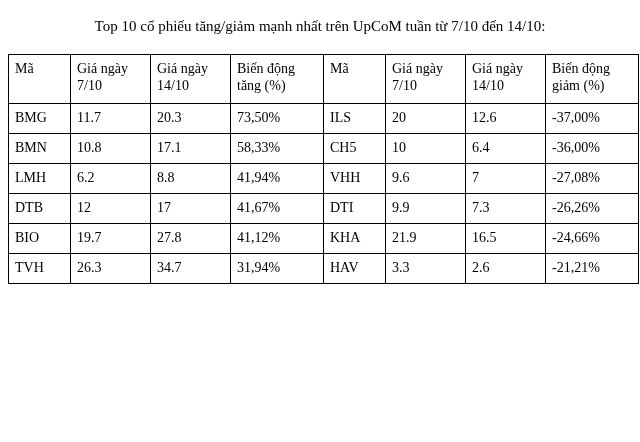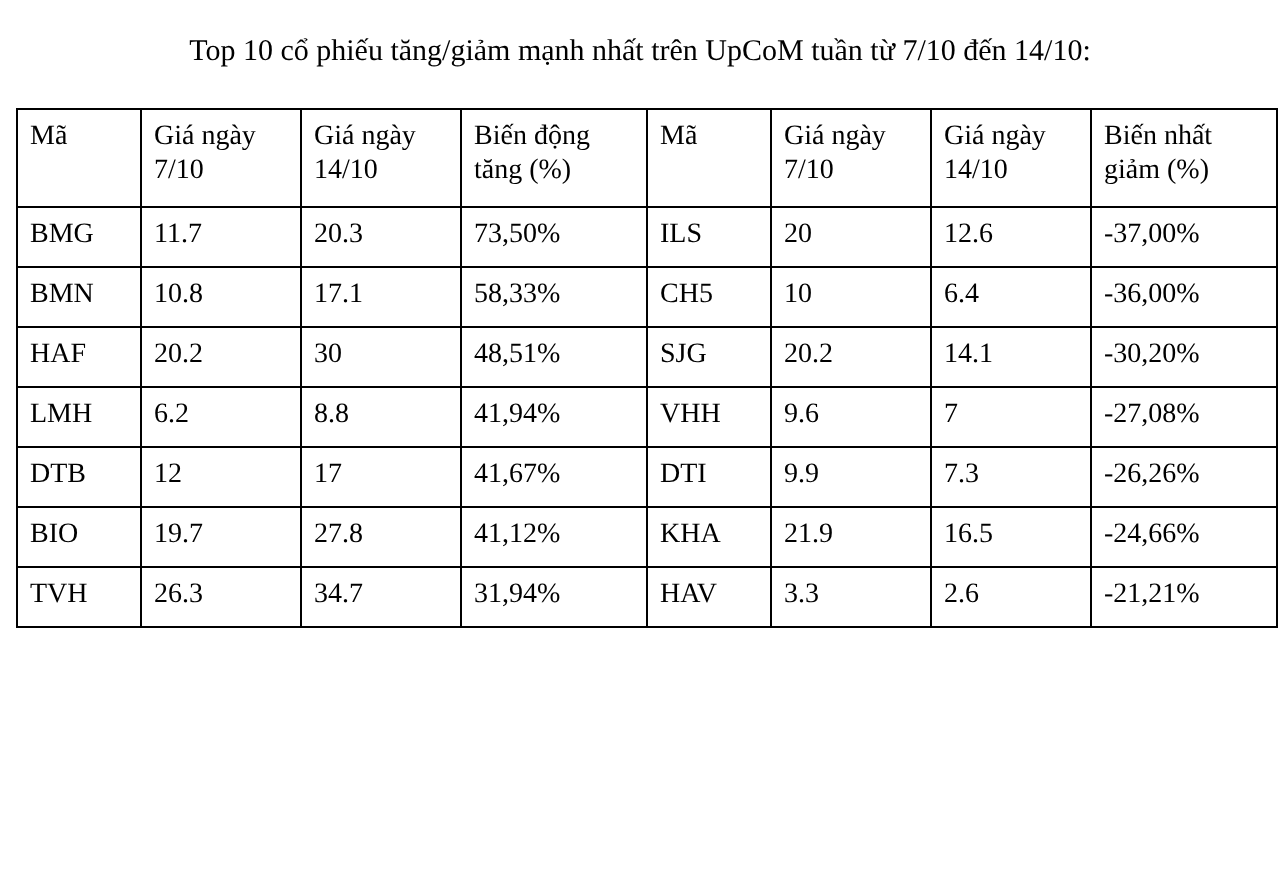--- a/index.html
+++ b/index.html
@@ -83,21 +83,21 @@
     </colgroup>
     <thead>
       <tr>
         <th>Mã</th>
         <th>Giá ngày 7/10</th>
         <th>Giá ngày 14/10</th>
         <th>Biến động tăng (%)</th>
         <th>Mã</th>
         <th>Giá ngày 7/10</th>
         <th>Giá ngày 14/10</th>
-        <th>Biến nhất giảm (%)</th>
+        <th>Biến động giảm (%)</th>
       </tr>
     </thead>
     <tbody id="table-body">
 
     <tr>
           <td>BMG</td>
           <td>11.7</td>
           <td>20.3</td>
           <td>73,50%</td>
           <td>ILS</td>
@@ -107,30 +107,20 @@
         </tr>
         <tr>
           <td>BMN</td>
           <td>10.8</td>
           <td>17.1</td>
           <td>58,33%</td>
           <td>CH5</td>
           <td>10</td>
           <td>6.4</td>
           <td>-36,00%</td>
-        </tr>
-        <tr>
-          <td>HAF</td>
-          <td>20.2</td>
-          <td>30</td>
-          <td>48,51%</td>
-          <td>SJG</td>
-          <td>20.2</td>
-          <td>14.1</td>
-          <td>-30,20%</td>
         </tr>
         <tr>
           <td>LMH</td>
           <td>6.2</td>
           <td>8.8</td>
           <td>41,94%</td>
           <td>VHH</td>
           <td>9.6</td>
           <td>7</td>
           <td>-27,08%</td>

